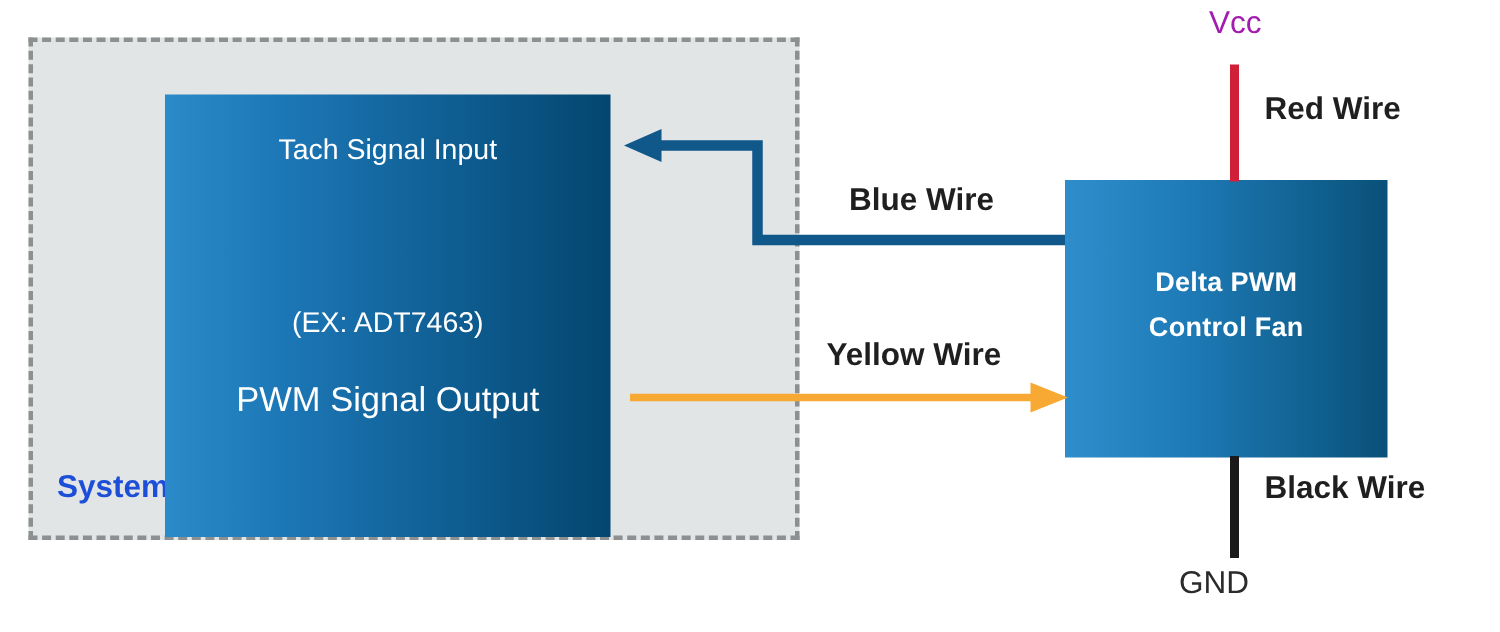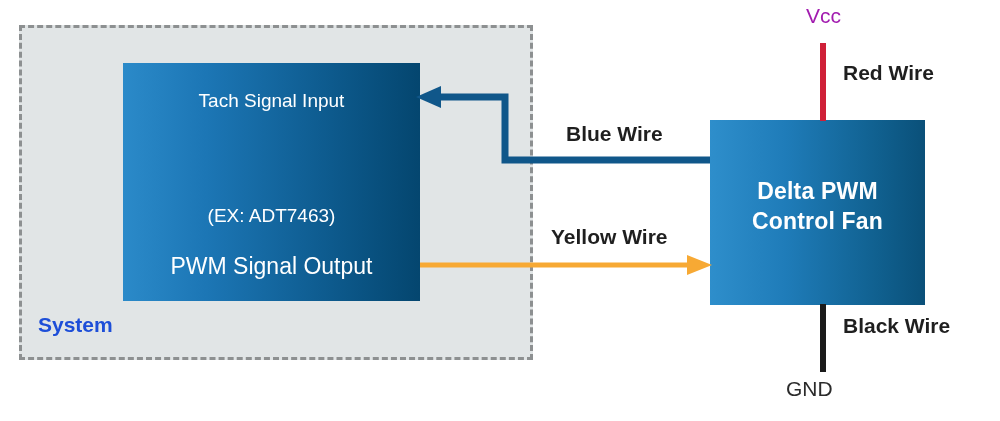--- a/index.html
+++ b/index.html
@@ -36,24 +36,24 @@
     font-size: 21px;
     font-weight: bold;
     color: #1d4ed8;
     letter-spacing: 0px;
     white-space: nowrap;
   }
 
   
   .chip-box {
     position: absolute;
-    left: 123px;
+    left: 110px;
     top: 63px;
     width: 297px;
-    height: 238px;
+    height: 295px;
     background: linear-gradient(to right, #2b8ac9 0%, #1c76b5 28%, #0d5a8d 70%, #04466f 100%);
     box-sizing: border-box;
     padding-left: 16px;
   }
   .chip-text {
     position: absolute;
     left: 0;
     width: 100%;
     text-align: center;
     color: #ffffff;
@@ -86,21 +86,21 @@
     height: 185px;
     background: linear-gradient(to right, #2e8ecb 0%, #1f7cb9 35%, #10608f 78%, #0a5079 100%);
     box-sizing: border-box;
   }
   .fan-text {
     position: absolute;
     left: 0;
     width: 100%;
     text-align: center;
     color: #ffffff;
-    font-size: 23px;
+    font-size: 18px;
     font-weight: bold;
     white-space: nowrap;
     letter-spacing: .2px;
   }
   .fan-line1 { top: 58px; }
   .fan-line2 { top: 88px; }
 
   
   .wire-svg {
     position: absolute;

